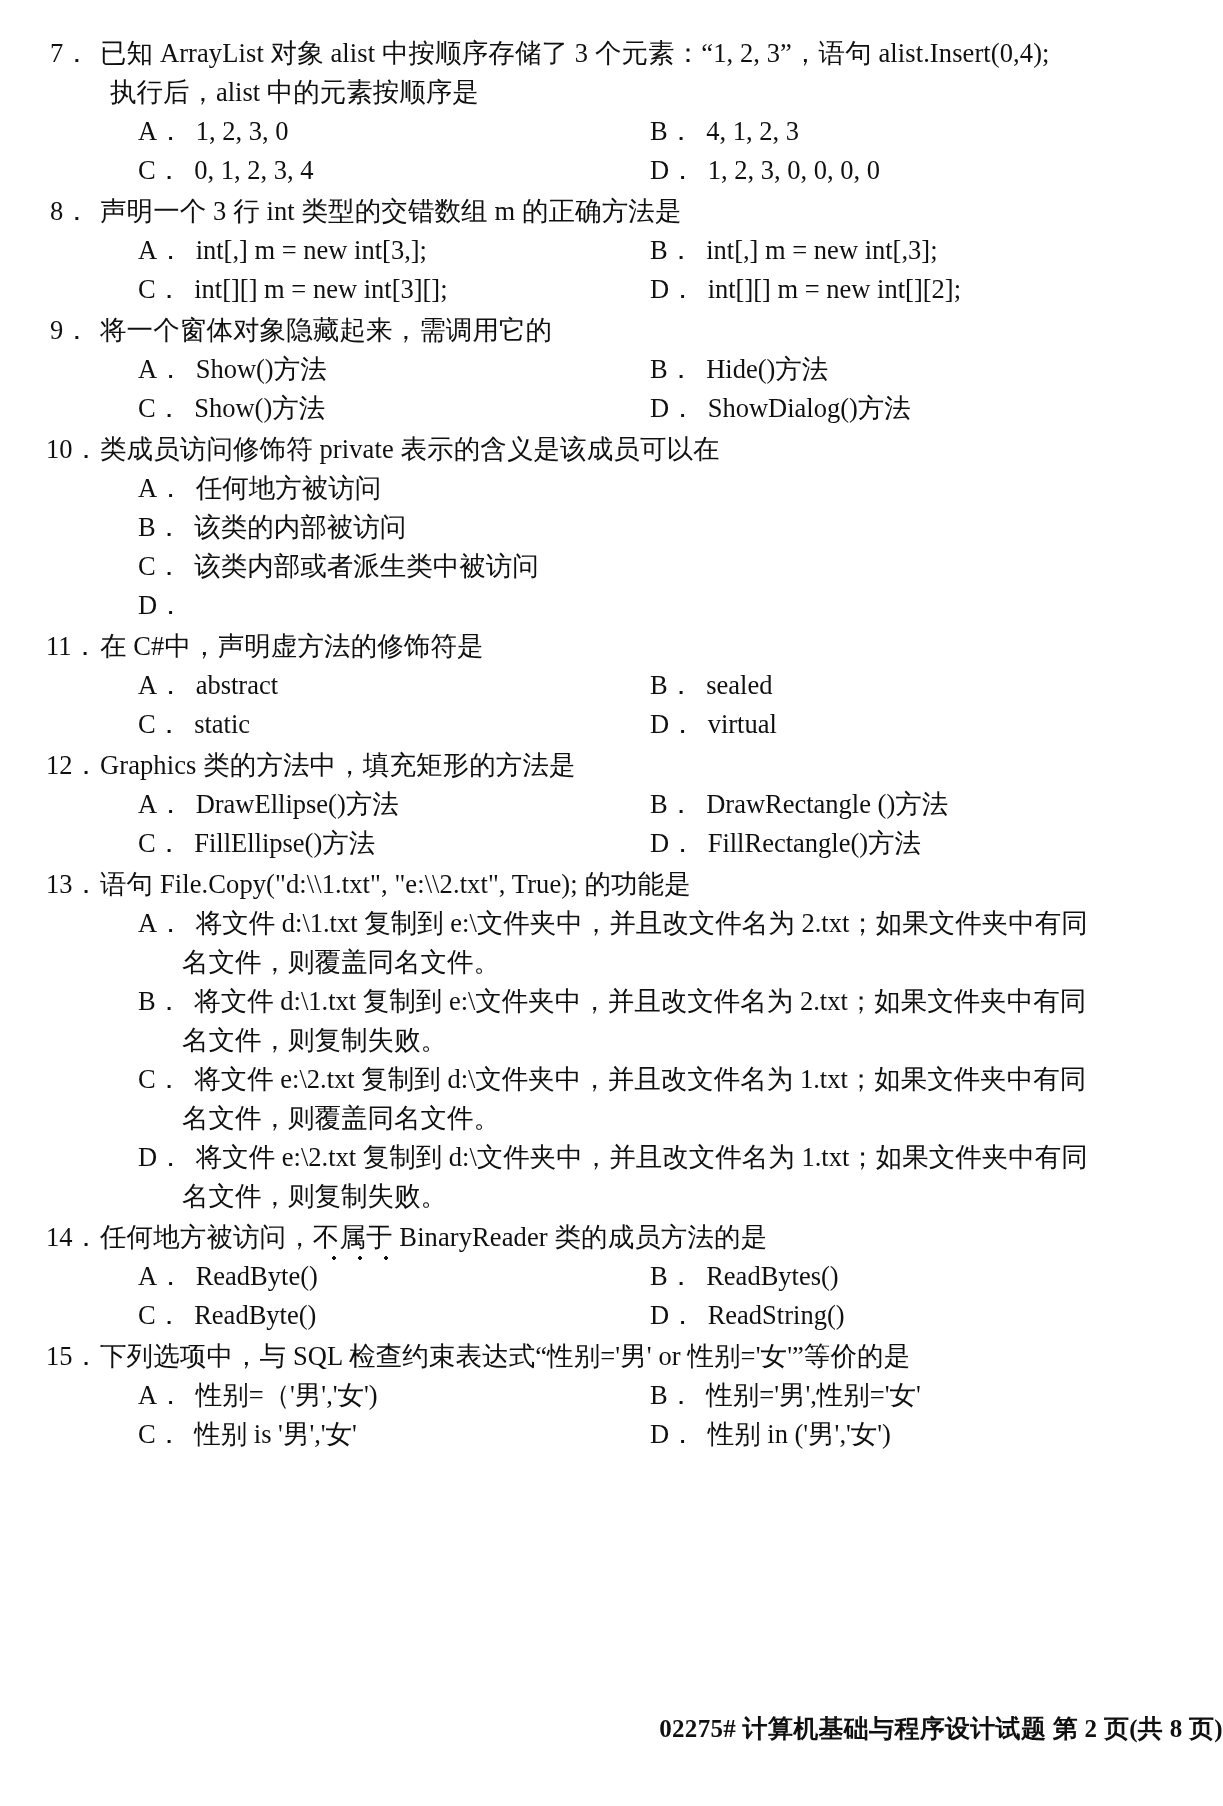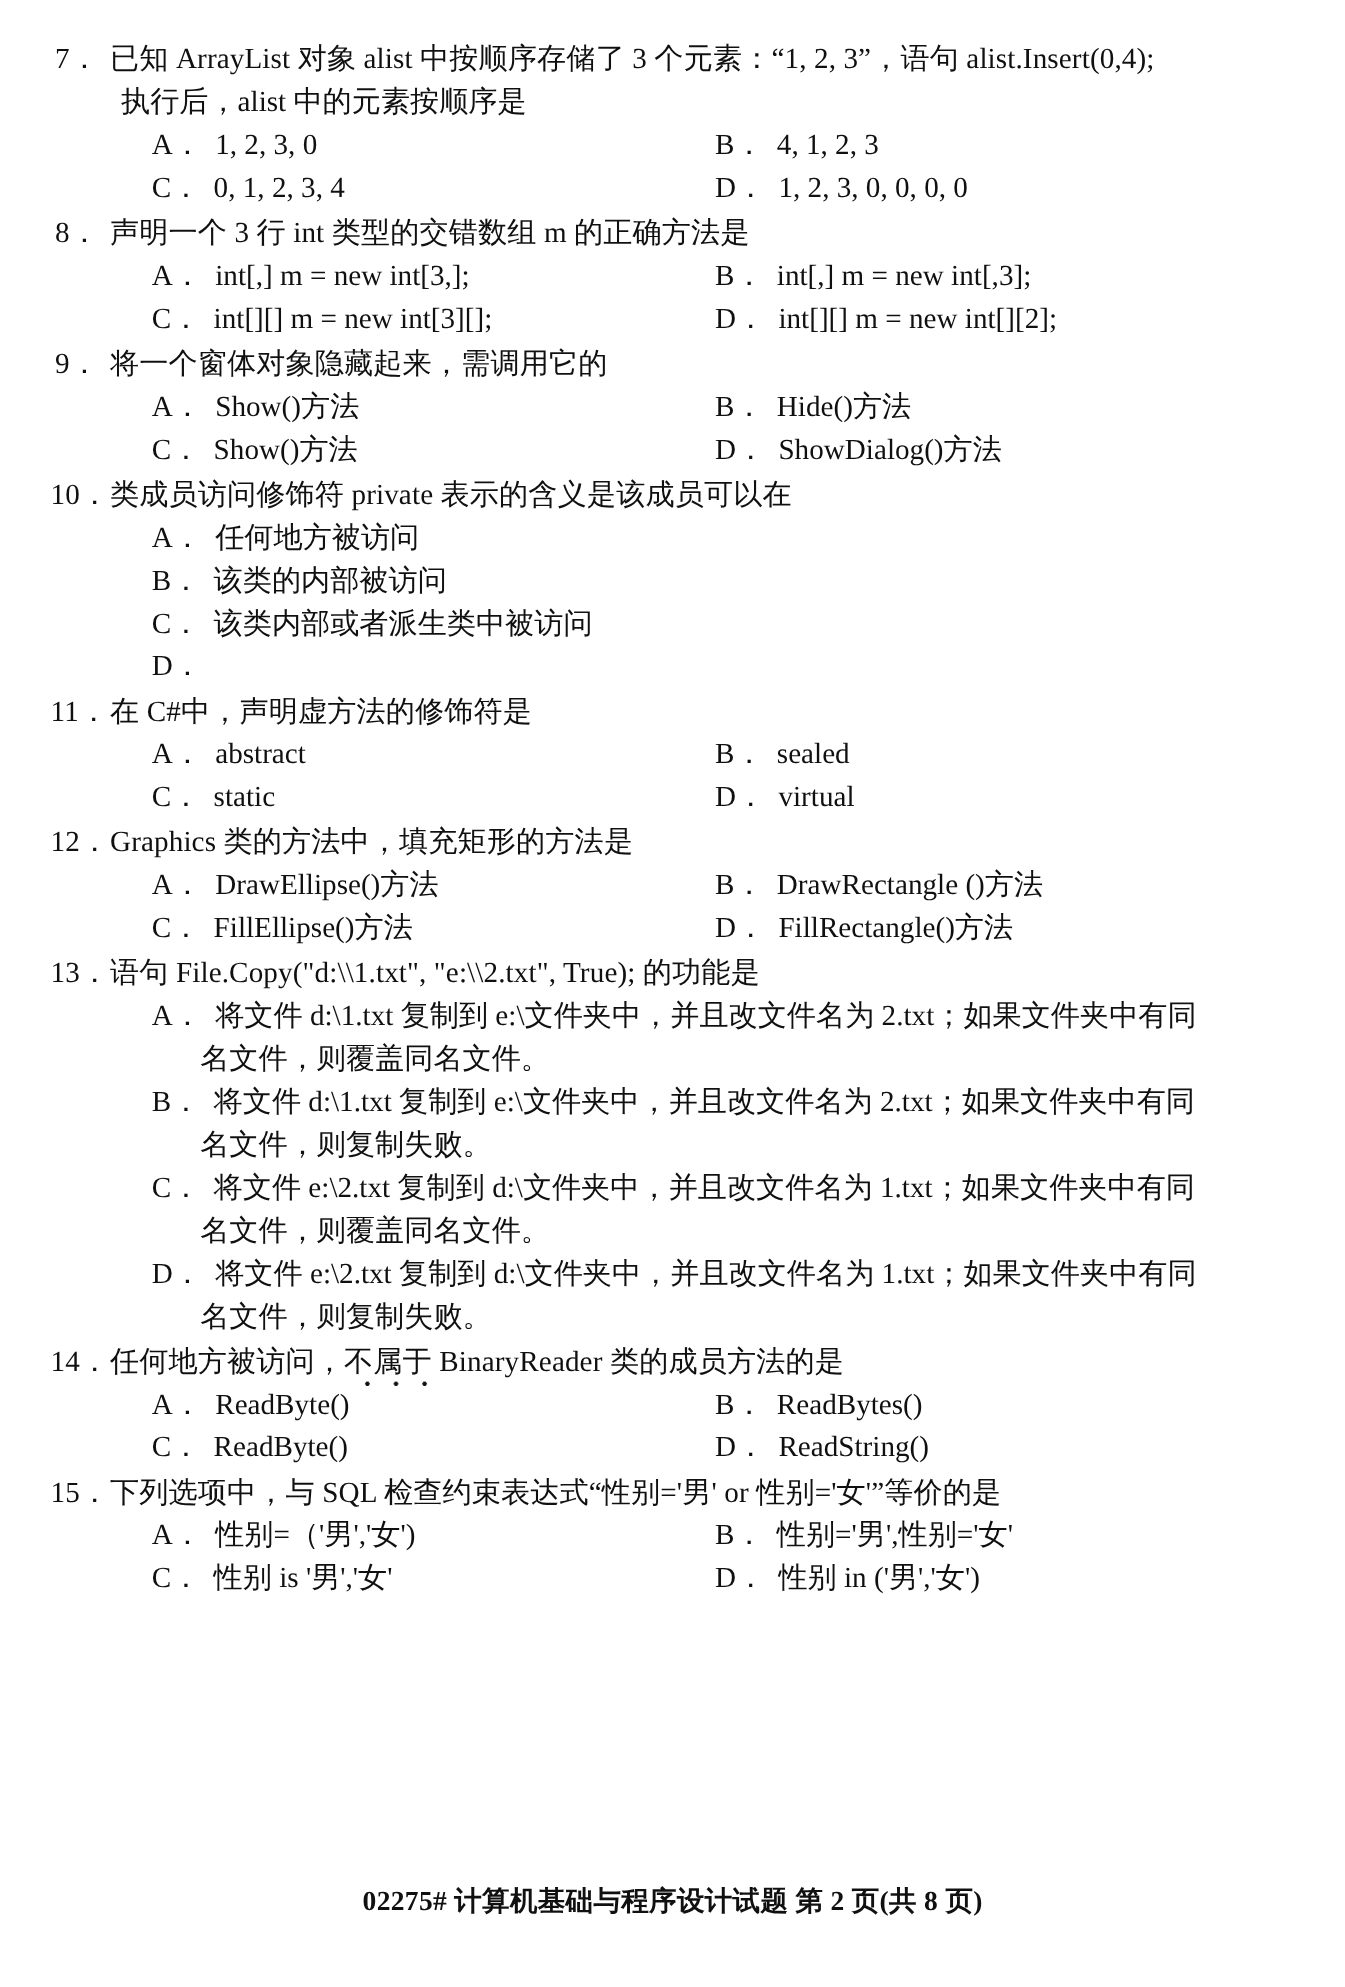--- a/index.html
+++ b/index.html
@@ -110,21 +110,21 @@
     background-repeat: repeat-x;
     background-position: 6px center;
   }
 
   
   .footer {
     position: absolute;
     left: 0;
     right: 0;
     bottom: 60px;
-    text-align: center;
+    text-align: right;
     font-size: 25px;
     line-height: 34px;
     font-weight: bold;
     letter-spacing: 0.3px;
   }
 </style>
 </head>
 <body>
 
 <div class="page">

